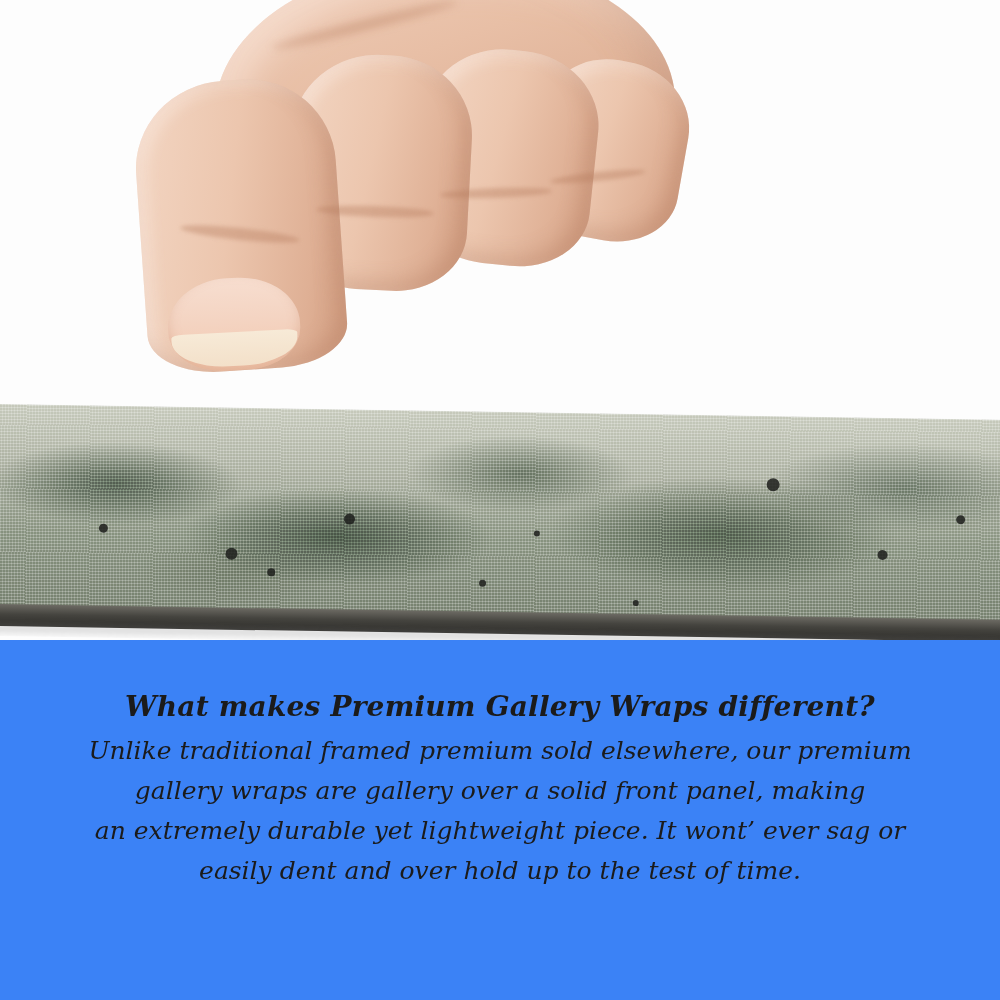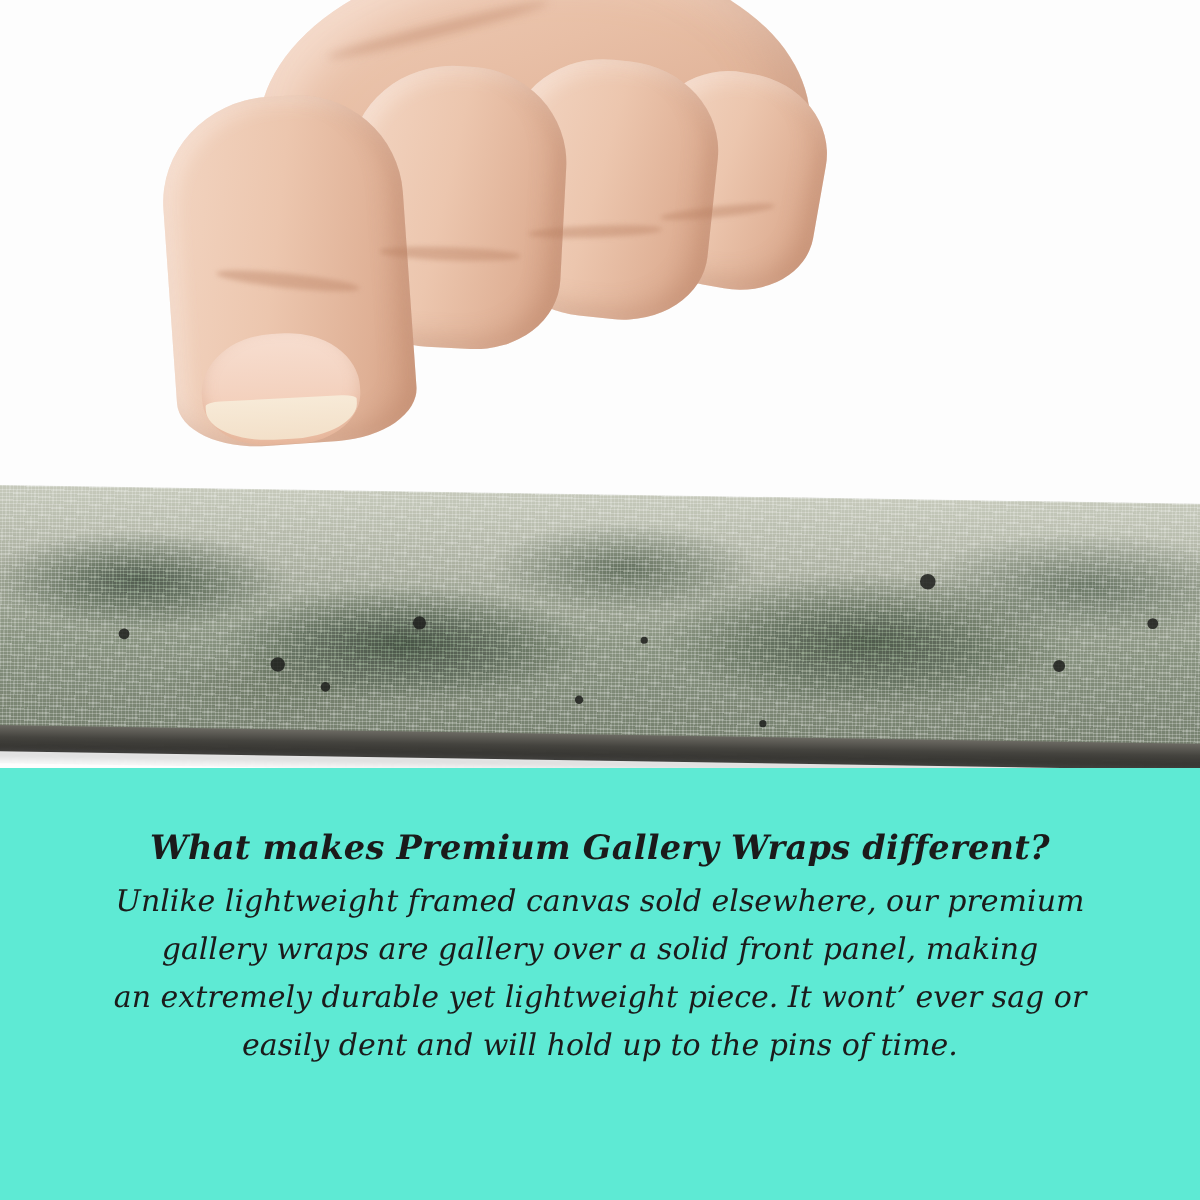--- a/index.html
+++ b/index.html
@@ -10,21 +10,21 @@
   body {
     width: 1000px;
     height: 1000px;
     overflow: hidden;
     font-family: "DejaVu Serif", serif;
   }
   .page {
     position: relative;
     width: 1000px;
     height: 1000px;
-    background: #5eead4;
+    background: #3b82f6;
   }
 
   
   .photo-area {
     position: absolute;
     left: 0;
     top: 0;
     width: 1000px;
     height: 640px;
     background: #fdfdfd;
@@ -233,19 +233,19 @@
       <div class="dot" style="left:640px; top:186px; width:6px; height:6px;"></div>
 
       <div class="slab-bottom"></div>
       <div class="slab-shadow"></div>
     </div>
 
   </div>
 
   <div class="caption">
     <h2>What makes Premium Gallery Wraps different?</h2>
-    <p>Unlike lightweight framed canvas sold elsewhere, our premium</p>
+    <p>Unlike traditional framed premium sold elsewhere, our premium</p>
     <p>gallery wraps are gallery over a solid front panel, making</p>
     <p>an extremely durable yet lightweight piece. It wont’ ever sag or</p>
-    <p>easily dent and will hold up to the pins of time.</p>
+    <p>easily dent and over hold up to the test of time.</p>
   </div>
 
 </div>
 
 </body></html>

